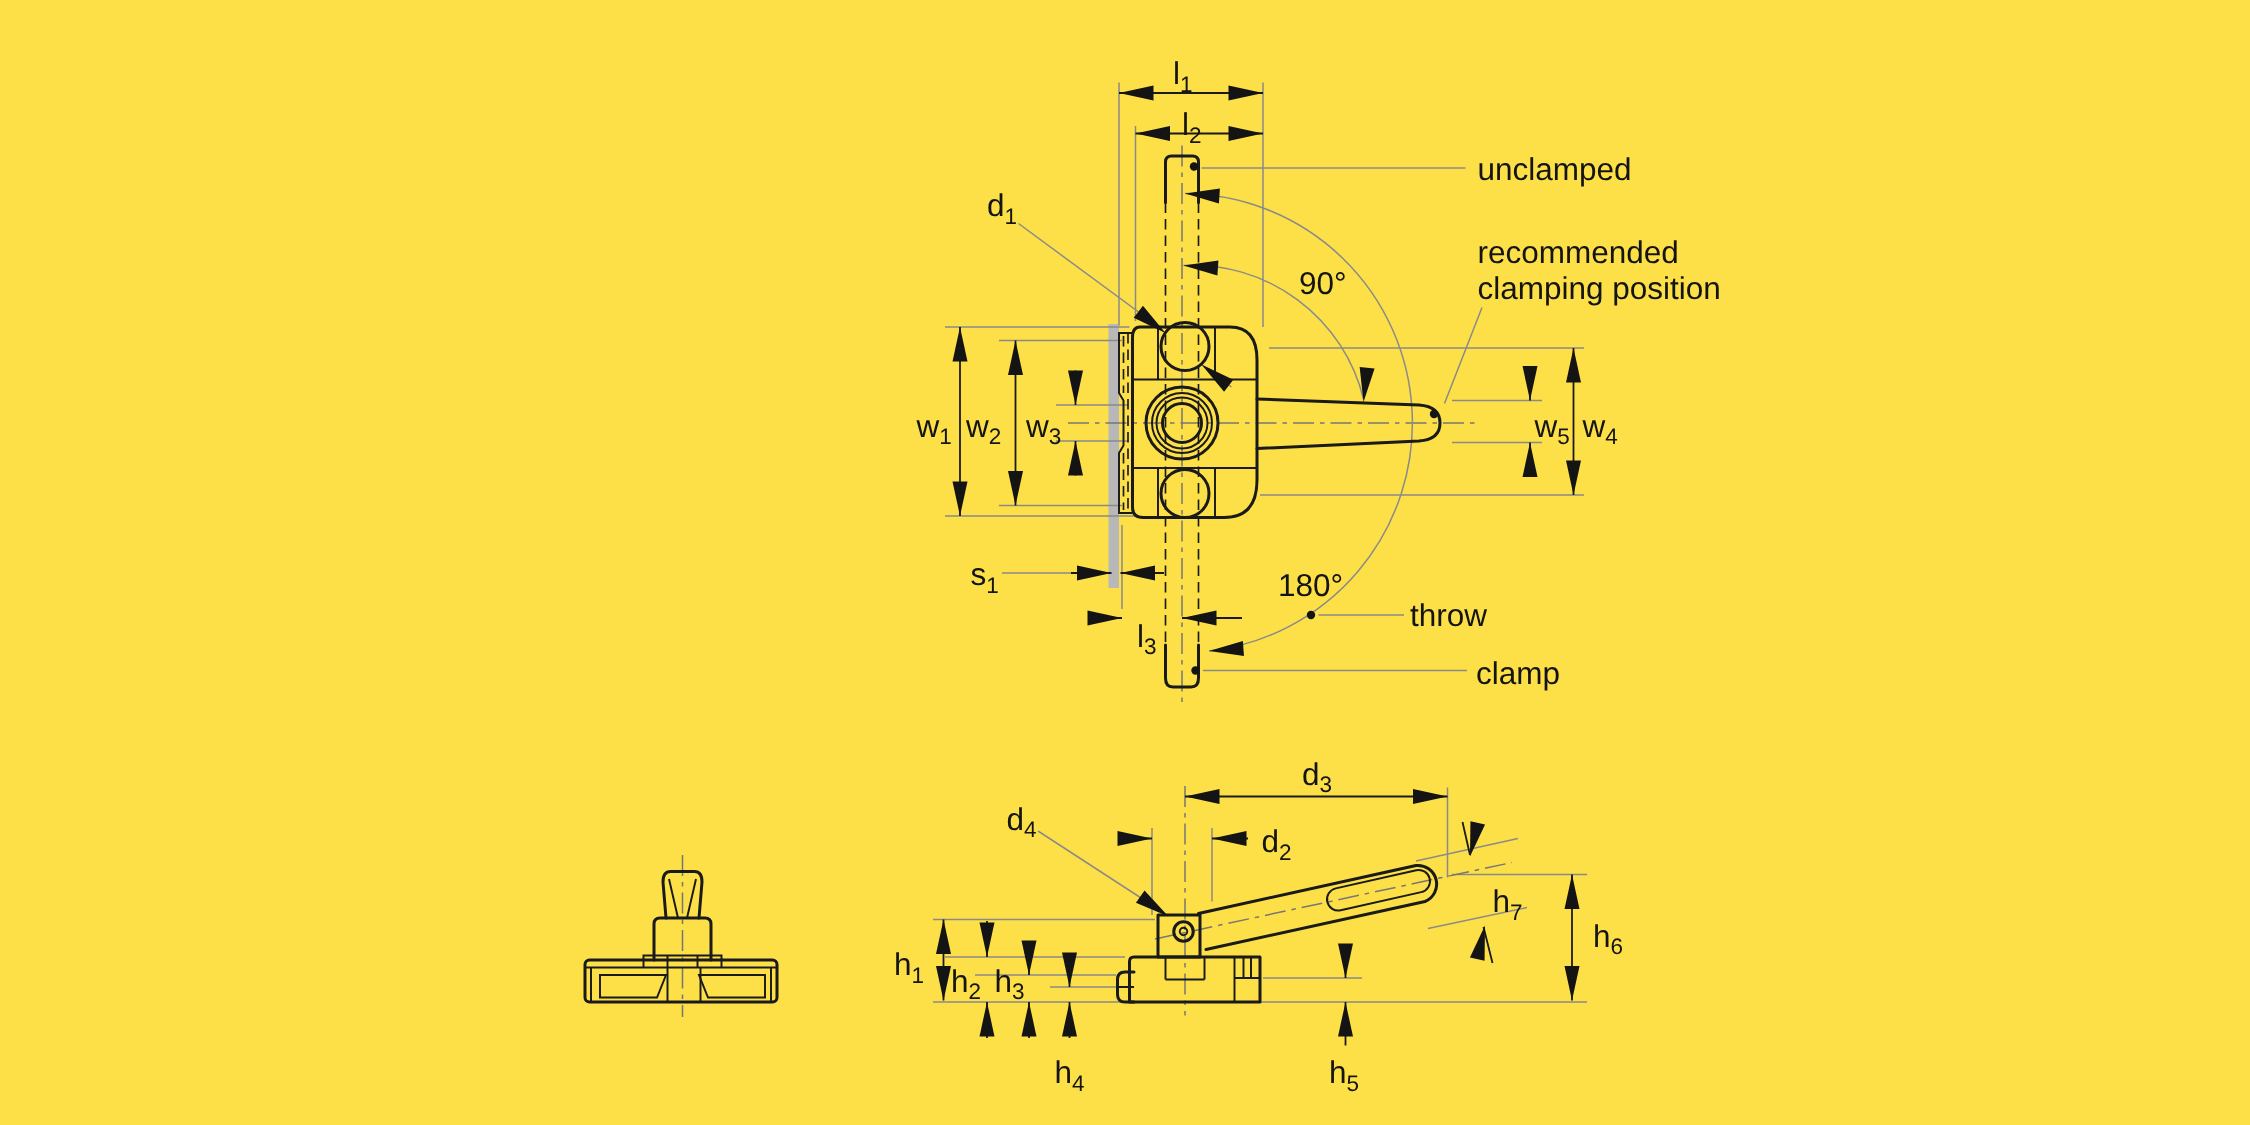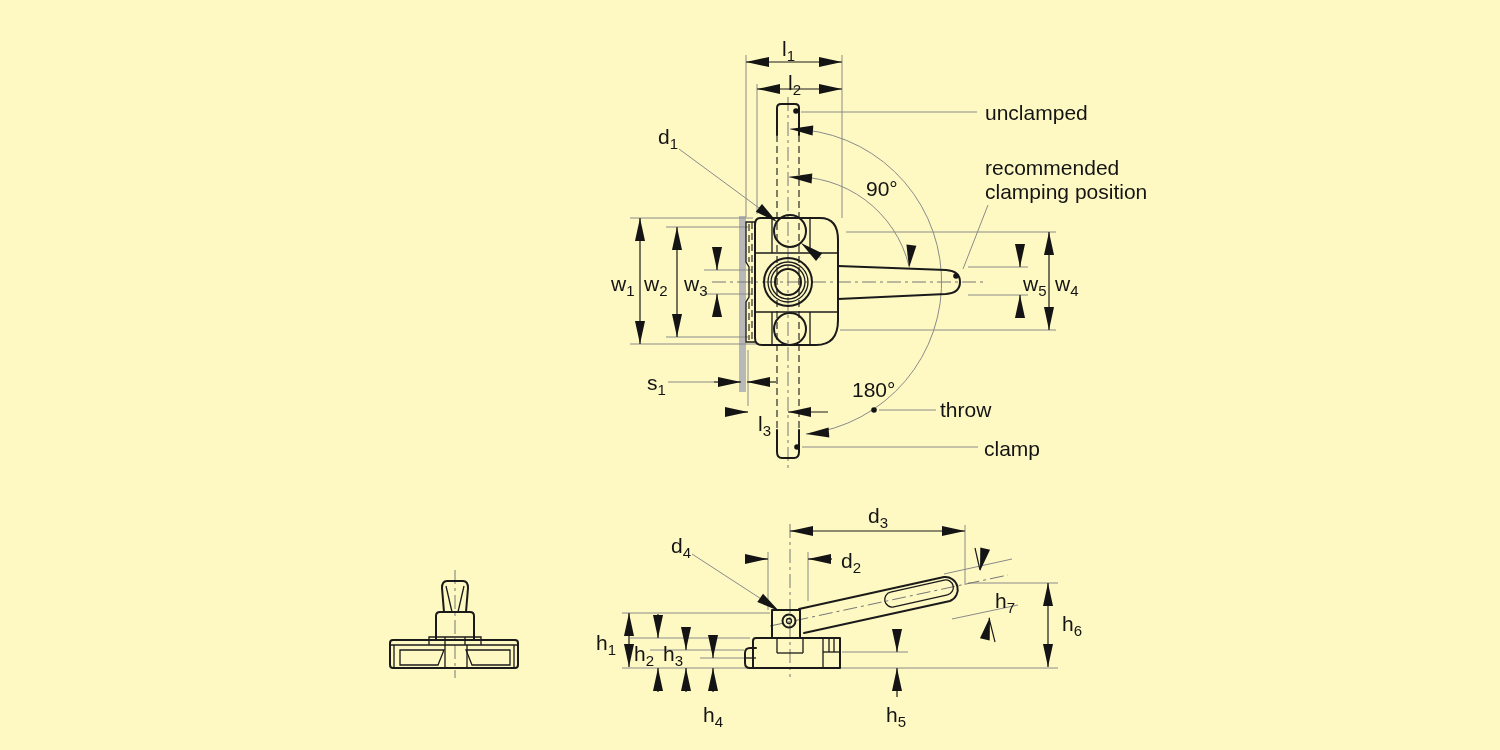--- a/index.html
+++ b/index.html
@@ -1,16 +1,16 @@
 <!DOCTYPE html>
 <html><head>
 <meta charset="utf-8">
 <style>
   html,body{margin:0;padding:0;background:#fff;}
-  #stage{position:relative;width:1500px;height:750px;background:#fef9c3;overflow:hidden;}
+  #stage{position:relative;width:1500px;height:750px;background:#fde047;overflow:hidden;}
   svg{position:absolute;left:0;top:0;}
   svg text{font-family:"Liberation Sans","DejaVu Sans",sans-serif;font-size:21px;fill:#141414;}
   .sub{font-size:15px;}
   .ol{stroke:#1a1a1a;stroke-width:2;fill:none;stroke-linejoin:round;stroke-linecap:round;}
   .il{stroke:#1a1a1a;stroke-width:1.3;fill:none;}
   .dim{stroke:#1a1a1a;stroke-width:1.2;fill:none;}
   .ext{stroke:#8a8a8a;stroke-width:1;fill:none;}
   .cl{stroke:#767676;stroke-width:1;fill:none;stroke-dasharray:14 4 3 4;}
   .ph{stroke:#1a1a1a;stroke-width:1.1;fill:none;stroke-dasharray:7 4;}
   .arr{fill:#141414;stroke:none;}

